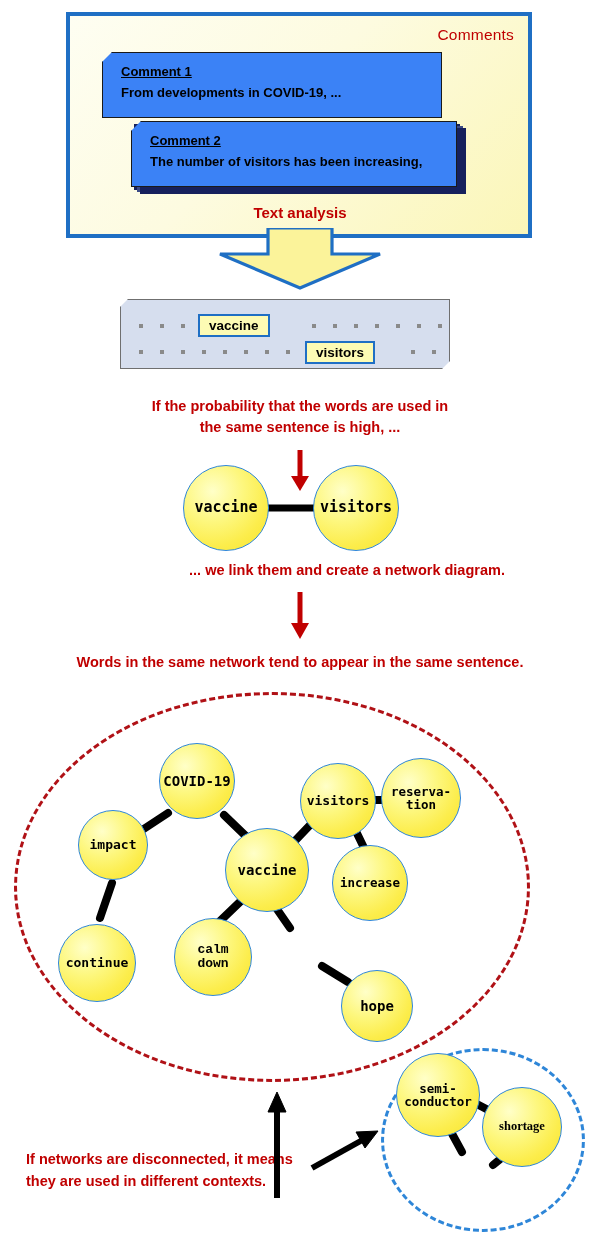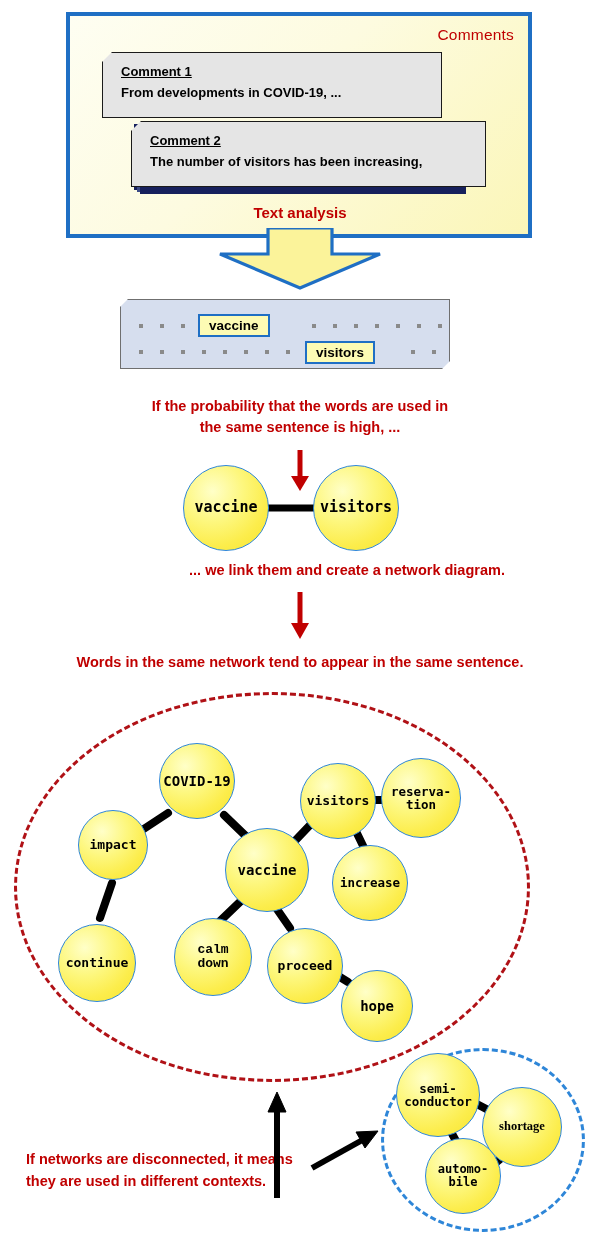--- a/index.html
+++ b/index.html
@@ -8,37 +8,37 @@
   .stage{position:absolute;inset:0;width:600px;height:1240px;}
 
   
   #comments-box{position:absolute;left:66px;top:12px;width:466px;height:226px;
      border:4px solid #1F6FC4;
      background:linear-gradient(135deg,#fefef2 0%,#fdfbe0 45%,#fbf6b8 100%);
      box-sizing:border-box;}
   #comments-title{position:absolute;right:14px;top:10px;color:#C00000;
      font-weight:normal;font-size:15.5px;letter-spacing:.2px;}
 
-  .note{position:absolute;background:#e5e5e5;border:1.4px solid #1a1a1a;
+  .note{position:absolute;background:#3b82f6;border:1.4px solid #1a1a1a;
         box-sizing:border-box;}
   .note-title{position:absolute;left:18px;top:11px;font-weight:bold;font-size:13px;
         color:#000;text-decoration:underline;}
   .note-body{position:absolute;left:18px;top:32px;font-weight:bold;font-size:13px;
         color:#000;white-space:nowrap;}
 
   #note-1{left:102px;top:52px;width:340px;height:66px;
      clip-path:polygon(10px 0,100% 0,100% 100%,0 100%,0 10px);}
 
   #note2-shadow{position:absolute;left:140px;top:128px;width:326px;height:66px;
      background:#16205c;}
   #note2-shadow2{position:absolute;left:137px;top:126px;width:326px;height:66px;
      background:#3b4a86;}
   #note2-shadow3{position:absolute;left:134px;top:124px;width:326px;height:66px;
      background:#16205c;}
-  #note-2{left:131px;top:121px;width:355px;height:66px;
+  #note-2{left:131px;top:121px;width:326px;height:66px;
      clip-path:polygon(10px 0,100% 0,100% 100%,0 100%,0 10px);}
 
   #text-analysis-label{position:absolute;left:0;right:0;top:204px;text-align:center;
      color:#C00000;font-weight:bold;font-size:15px;}
 
   
   #text-analysis-arrow{position:absolute;left:216px;top:228px;width:168px;height:62px;}
 
   
   #text-panel{position:absolute;left:120px;top:299px;width:330px;height:70px;
@@ -194,23 +194,20 @@
     <div class="node" style="left:58px;top:234px;width:78px;height:78px;font-size:13px;">
       <span>continue</span>
     </div>
     <div class="node" style="left:225px;top:138px;width:84px;height:84px;font-size:14px;">
       <span>vaccine</span>
     </div>
     <div class="node" style="left:174px;top:228px;width:78px;height:78px;font-size:13px;white-space:pre-line;font-family:Liberation Mono, monospace;">
       <span>calm
 down</span>
     </div>
-    <div class="node" style="left:267px;top:238px;width:76px;height:76px;font-size:13px;">
-      <span>proceed</span>
-    </div>
     <div class="node" style="left:341px;top:280px;width:72px;height:72px;font-size:14px;">
       <span>hope</span>
     </div>
     <div class="node" style="left:300px;top:73px;width:76px;height:76px;font-size:13px;">
       <span>visitors</span>
     </div>
     <div class="node" style="left:381px;top:68px;width:80px;height:80px;font-size:12.5px;white-space:pre-line;">
       <span>reserva-
 tion</span>
     </div>
@@ -228,24 +225,20 @@
         <line x1="146" y1="106" x2="123" y2="125"></line>
       </g>
     </svg>
     <div class="node" style="left:26px;top:13px;width:84px;height:84px;font-size:12.5px;white-space:pre-line;">
       <span>semi-
 conductor</span>
     </div>
     <div class="node" style="left:112px;top:47px;width:80px;height:80px;font-size:12.5px;font-family:Liberation Serif, serif;">
       <span>shortage</span>
     </div>
-    <div class="node" style="left:55px;top:98px;width:76px;height:76px;font-size:12px;white-space:pre-line;">
-      <span>automo-
-bile</span>
-    </div>
   </div>
 
   <svg id="black-arrows" viewBox="0 0 600 120">
     <g fill="#000" stroke="#000">
       <line x1="277" y1="118" x2="277" y2="26" stroke-width="6"></line>
       <polygon points="277,12 268,32 286,32"></polygon>
       <line x1="312" y1="88" x2="366" y2="58" stroke-width="6"></line>
       <polygon points="378,51 356,52 365,68"></polygon>
     </g>
   </svg>

